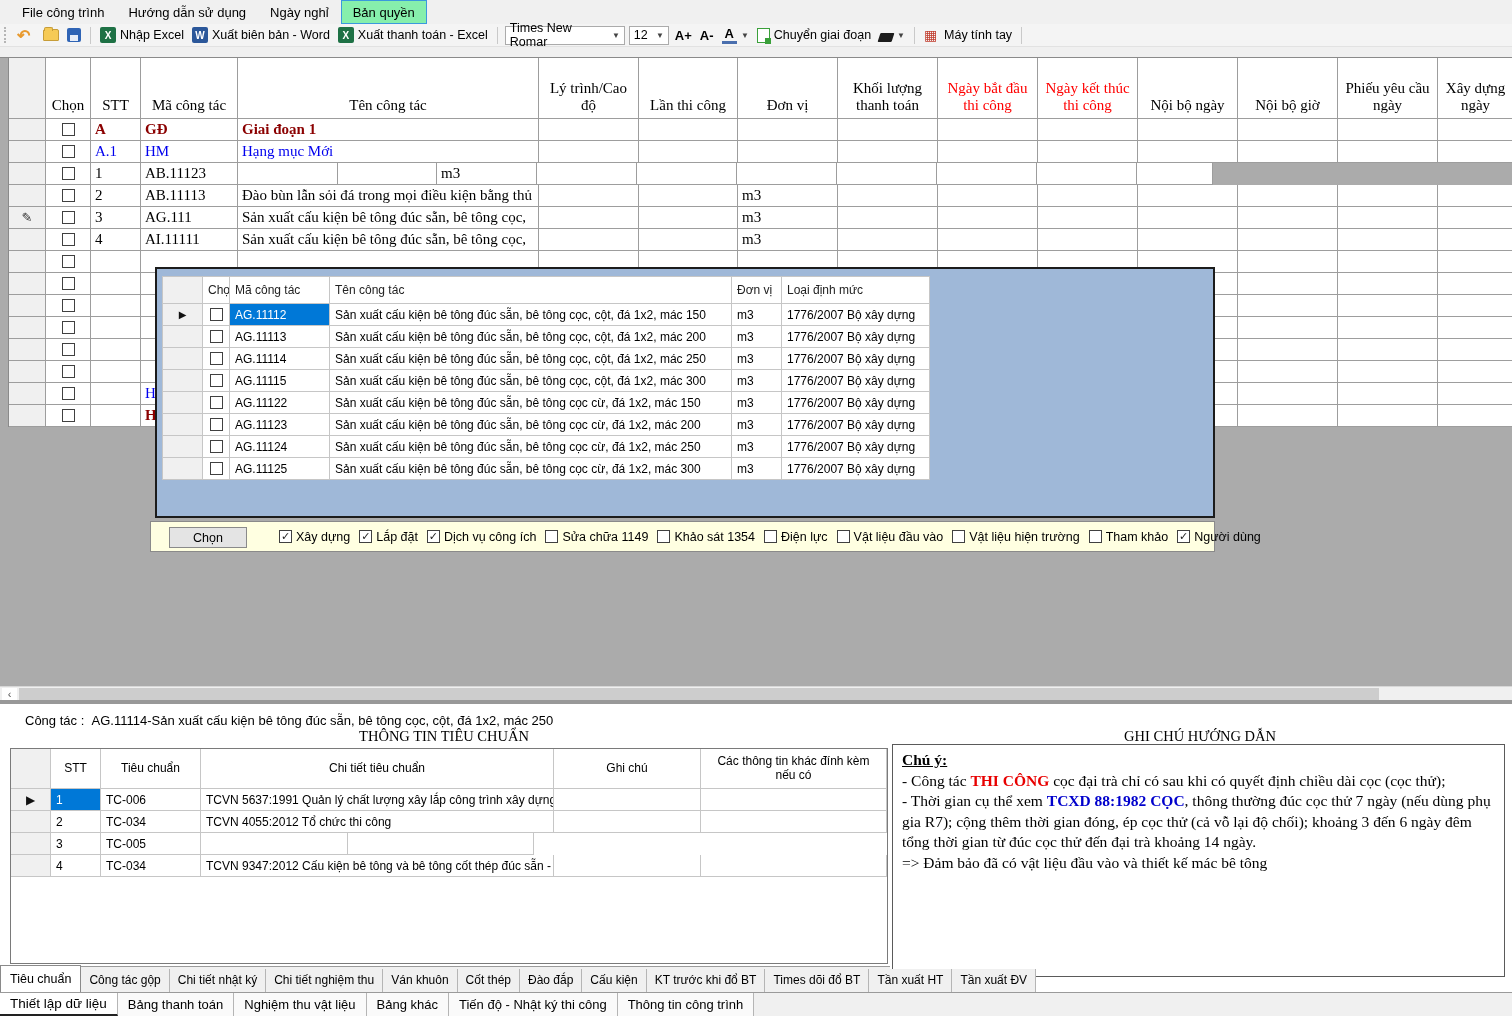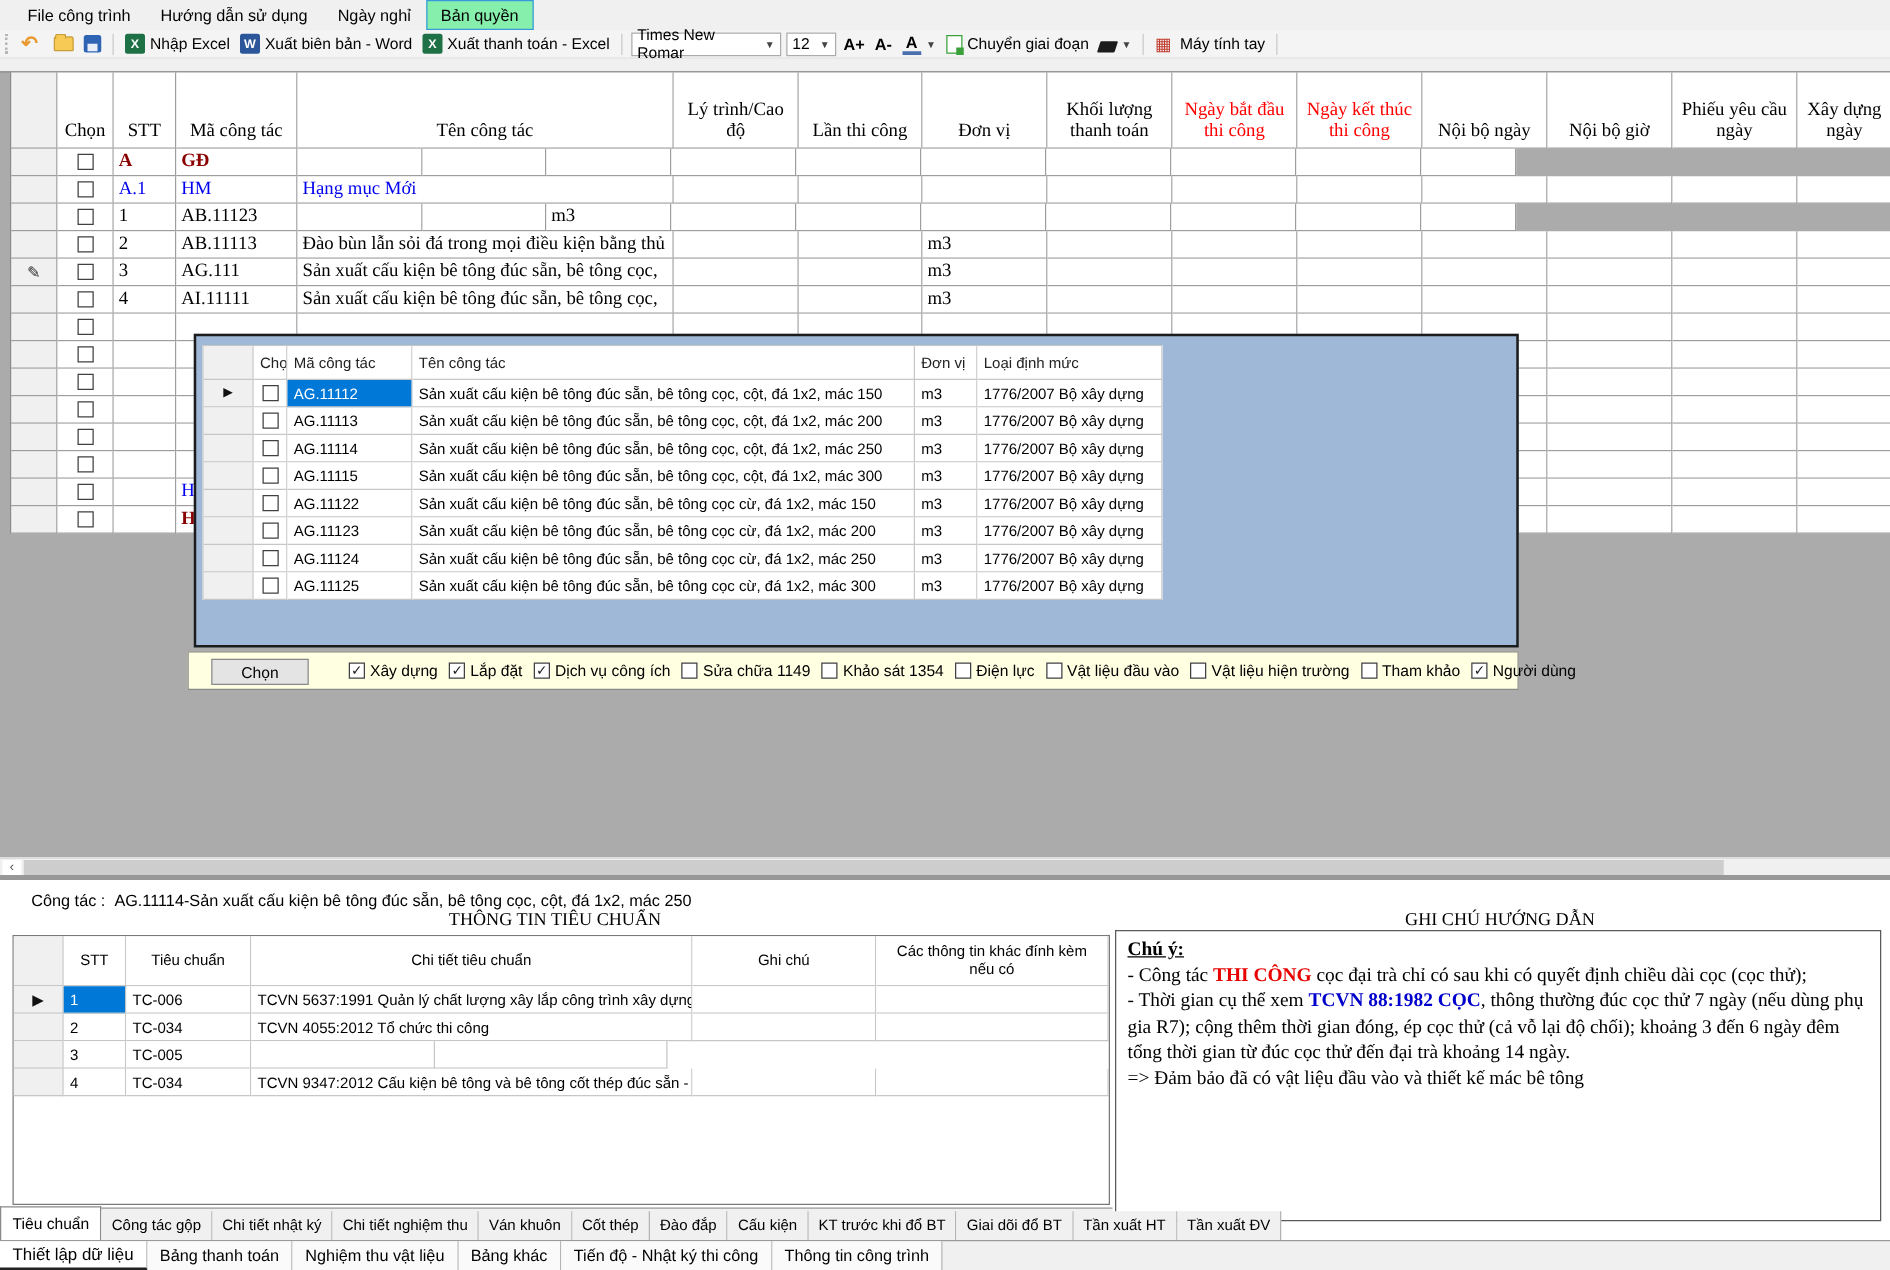--- a/index.html
+++ b/index.html
@@ -204,20 +204,21 @@
           <div class="mg-cell" style="width: 100px;">Phiếu yêu cầu ngày</div>
           <div class="mg-cell" style="width: 76px;">Xây dựng ngày</div>
         </div>
         <div class="mg-row row-group">
           <div class="mg-cell sel" style="width: 37px;"></div>
           <div class="mg-cell cbc" style="width: 45px;">
             <span class="cb"></span>
           </div>
           <div class="mg-cell" style="width: 50px;">A</div>
           <div class="mg-cell" style="width: 97px;">GĐ</div>
+          <div class="mg-cell" style="width: 301px;">Giai đoạn 1</div>
           <div class="mg-cell" style="width: 100px;"></div>
           <div class="mg-cell" style="width: 99px;"></div>
           <div class="mg-cell" style="width: 100px;"></div>
           <div class="mg-cell" style="width: 100px;"></div>
           <div class="mg-cell" style="width: 100px;"></div>
           <div class="mg-cell" style="width: 100px;"></div>
           <div class="mg-cell" style="width: 100px;"></div>
           <div class="mg-cell" style="width: 100px;"></div>
           <div class="mg-cell" style="width: 100px;"></div>
           <div class="mg-cell" style="width: 76px;"></div>
@@ -664,37 +665,37 @@
             <div class="sg-cell" style="width: 147px;"></div>
             <div class="sg-cell" style="width: 186px;"></div>
           </div>
         </div>
     </div>
 
     <div class="notes-box">
       <div class="notes-heading">Chú ý:</div>
       <div id="notes-lines">
           <div><span>- Công tác </span><span class="seg-red">THI CÔNG</span><span> cọc đại trà chỉ có sau khi có quyết định chiều dài cọc (cọc thử);</span></div>
-          <div><span>- Thời gian cụ thể xem </span><span class="seg-blue">TCVN 88:1982 CỌC</span><span>, thông thường đúc cọc thử 7 ngày (nếu dùng phụ gia R7); cộng thêm thời gian đóng, ép cọc thử (cả vỗ lại độ chối); khoảng 3 đến 6 ngày đêm tổng thời gian từ đúc cọc thử đến đại trà khoảng 14 ngày.</span></div>
+          <div><span>- Thời gian cụ thể xem </span><span class="seg-blue">TCXD 88:1982 CỌC</span><span>, thông thường đúc cọc thử 7 ngày (nếu dùng phụ gia R7); cộng thêm thời gian đóng, ép cọc thử (cả vỗ lại độ chối); khoảng 3 đến 6 ngày đêm tổng thời gian từ đúc cọc thử đến đại trà khoảng 14 ngày.</span></div>
           <div><span>=&gt; Đảm bảo đã có vật liệu đầu vào và thiết kế mác bê tông</span></div>
         </div>
     </div>
   </div>
 
   <div class="inner-tabs">
       <div class="itab active">Tiêu chuẩn</div>
       <div class="itab">Công tác gộp</div>
       <div class="itab">Chi tiết nhật ký</div>
       <div class="itab">Chi tiết nghiệm thu</div>
       <div class="itab">Ván khuôn</div>
       <div class="itab">Cốt thép</div>
       <div class="itab">Đào đắp</div>
       <div class="itab">Cấu kiện</div>
       <div class="itab">KT trước khi đổ BT</div>
-      <div class="itab">Giai dõi đổ BT</div>
+      <div class="itab">Times dõi đổ BT</div>
       <div class="itab">Tần xuất HT</div>
       <div class="itab">Tần xuất ĐV</div>
     </div>
   <div class="bottom-tabs">
       <div class="btab active">Thiết lập dữ liệu</div>
       <div class="btab">Bảng thanh toán</div>
       <div class="btab">Nghiệm thu vật liệu</div>
       <div class="btab">Bảng khác</div>
       <div class="btab">Tiến độ - Nhật ký thi công</div>
       <div class="btab">Thông tin công trình</div>

